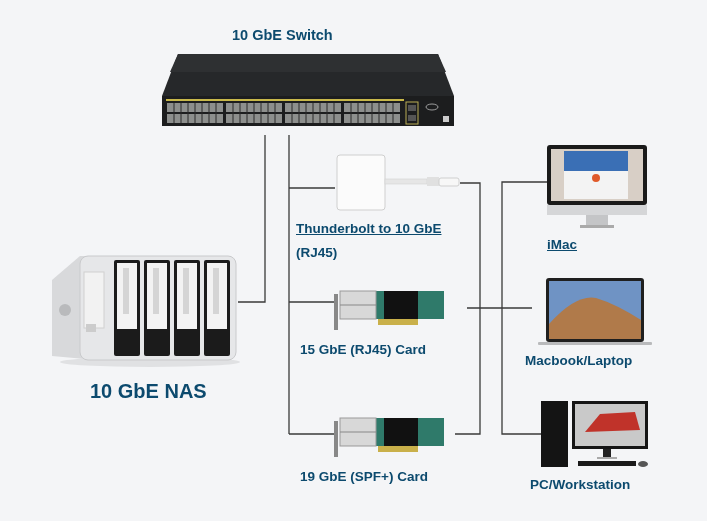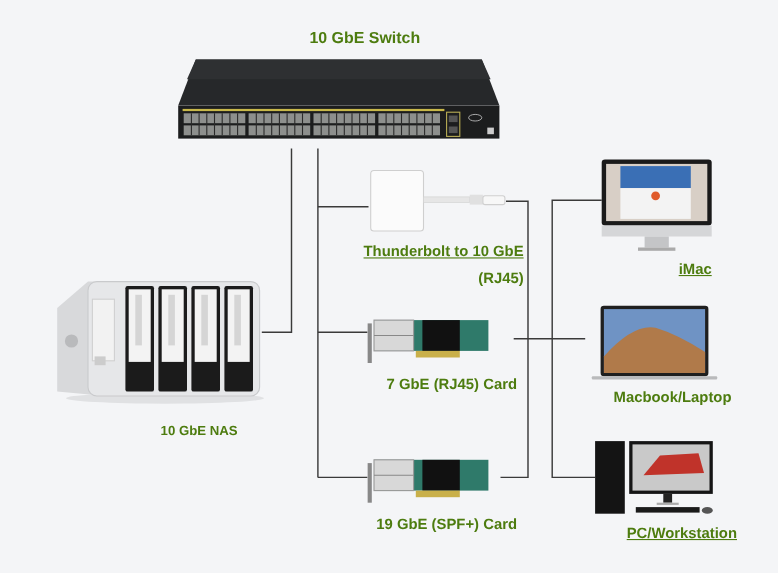--- a/index.html
+++ b/index.html
@@ -1,18 +1,18 @@
 <!DOCTYPE html>
 <html><head>
 <meta charset="utf-8">
 <style>
   html, body { margin:0; padding:0; }
   body { width:707px; height:521px; background:#f4f5f7; position:relative; overflow:hidden;
          font-family:"Liberation Sans", "DejaVu Sans", sans-serif; }
-  .lbl { position:absolute; font-weight:bold; color:#4d7c0f; font-size:13.5px; text-align:right; white-space:nowrap; line-height:17px; }
+  .lbl { position:absolute; font-weight:bold; color:#0c4a6e; font-size:13.5px; text-align:left; white-space:nowrap; line-height:17px; }
   svg.wires { position:absolute; left:0; top:0; }
   .dev { position:absolute; }
 </style>
 </head>
 <body>
 
 <svg class="wires" width="707" height="521">
   <g stroke="#3a3a3a" stroke-width="1.3" fill="none">
 
     <polyline points="265,135 265,302 238,302"></polyline>
@@ -72,40 +72,40 @@
     <rect x="97" y="15" width="20" height="66" fill="#f3f3f3"></rect>
       <rect x="103" y="20" width="6" height="46" fill="#d5d5d5"></rect>
     <rect x="124" y="12" width="26" height="96" rx="2" fill="#1b1b1b"></rect>
     <rect x="127" y="15" width="20" height="66" fill="#f3f3f3"></rect>
       <rect x="133" y="20" width="6" height="46" fill="#d5d5d5"></rect>
     <rect x="154" y="12" width="26" height="96" rx="2" fill="#1b1b1b"></rect>
     <rect x="157" y="15" width="20" height="66" fill="#f3f3f3"></rect>
       <rect x="163" y="20" width="6" height="46" fill="#d5d5d5"></rect>
   </g>
 </svg>
-<div class="lbl" style="left:106px;top:383px;width:110px;font-size:12px;">10 GbE NAS</div>
+<div class="lbl" style="left:90px;top:383px;width:110px;font-size:20px;">10 GbE NAS</div>
 
 <svg class="dev" style="left:336px;top:154px;" width="126" height="58">
   <rect x="1" y="1" width="48" height="55" rx="3" fill="#fbfbfb" stroke="#cfcfcf"></rect>
   <rect x="49" y="25" width="42" height="5" fill="#e6e6e6" stroke="#d2d2d2" stroke-width="0.6"></rect>
   <rect x="91" y="23" width="12" height="9" fill="#e0e0e0"></rect>
   <rect x="103" y="24" width="20" height="8" rx="2" fill="#f7f7f7" stroke="#cfcfcf"></rect>
 </svg>
 <div class="lbl" style="left:296px;top:220px;width:180px;text-decoration:underline;">Thunderbolt to 10 GbE</div>
 <div class="lbl" style="left:296px;top:244px;width:180px;">(RJ45)</div>
 
 <svg class="dev" style="left:334px;top:276px;" width="116" height="56">
   <rect x="6" y="15" width="104" height="28" fill="#2f7a6a"></rect>
   <rect x="50" y="15" width="34" height="28" fill="#111"></rect>
   <rect x="6" y="15" width="36" height="28" fill="#d8d8d8" stroke="#999"></rect>
   <line x1="6" y1="29" x2="42" y2="29" stroke="#888"></line>
   <rect x="44" y="43" width="40" height="6" fill="#c9b04a"></rect>
   <rect x="0" y="18" width="4" height="36" fill="#888"></rect>
 </svg>
-<div class="lbl" style="left:300px;top:341px;width:170px;">7 GbE (RJ45) Card</div>
+<div class="lbl" style="left:300px;top:341px;width:170px;">15 GbE (RJ45) Card</div>
 
 <svg class="dev" style="left:334px;top:403px;" width="116" height="56">
   <rect x="6" y="15" width="104" height="28" fill="#2f7a6a"></rect>
   <rect x="50" y="15" width="34" height="28" fill="#111"></rect>
   <rect x="6" y="15" width="36" height="28" fill="#d8d8d8" stroke="#999"></rect>
   <line x1="6" y1="29" x2="42" y2="29" stroke="#888"></line>
   <rect x="44" y="43" width="40" height="6" fill="#c9b04a"></rect>
   <rect x="0" y="18" width="4" height="36" fill="#888"></rect>
 </svg>
 <div class="lbl" style="left:300px;top:468px;width:170px;">19 GbE (SPF+) Card</div>
@@ -133,13 +133,13 @@
 <svg class="dev" style="left:540px;top:400px;" width="112" height="70">
   <rect x="1" y="1" width="27" height="66" fill="#141414"></rect>
   <rect x="32" y="1" width="76" height="48" fill="#151515"></rect>
   <rect x="35" y="4" width="70" height="42" fill="#c9c9c9"></rect>
   <path d="M45,32 L60,14 L95,12 L100,30 Z" fill="#c0332a"></path>
   <rect x="63" y="49" width="8" height="8" fill="#222"></rect>
   <rect x="57" y="57" width="20" height="2" fill="#aaa"></rect>
   <rect x="38" y="61" width="58" height="5" fill="#1a1a1a"></rect>
   <ellipse cx="103" cy="64" rx="5" ry="3" fill="#555"></ellipse>
 </svg>
-<div class="lbl" style="left:530px;top:476px;width:140px;text-decoration:underline;">PC/Workstation</div>
+<div class="lbl" style="left:530px;top:476px;width:140px;">PC/Workstation</div>
 
 </body></html>

